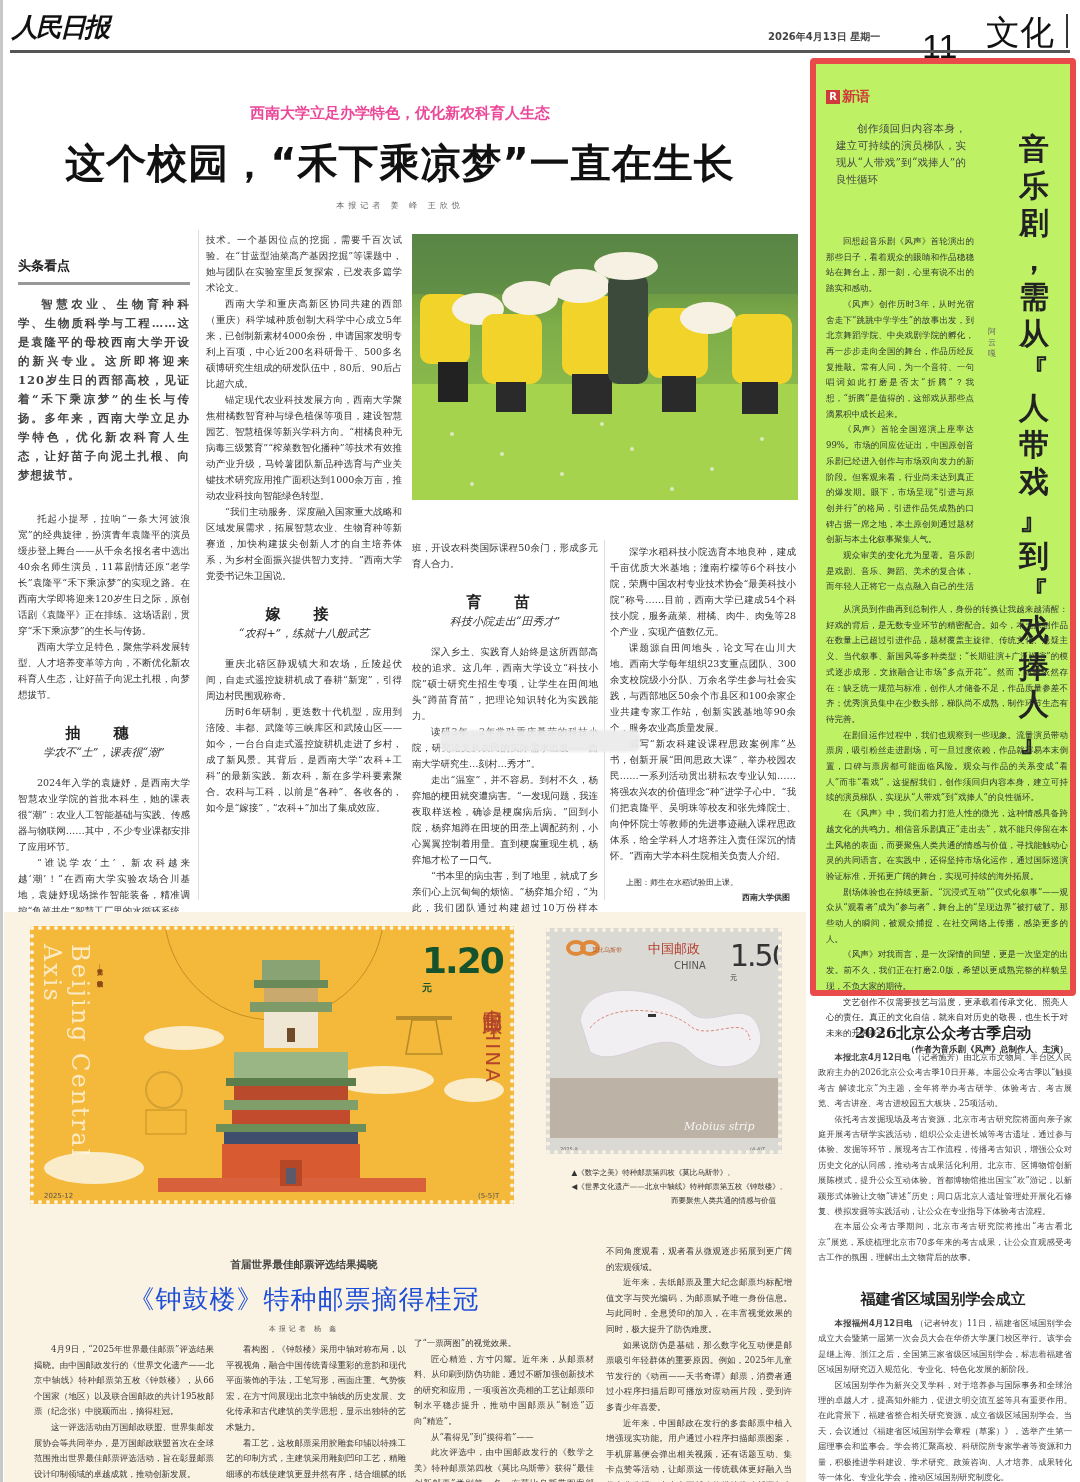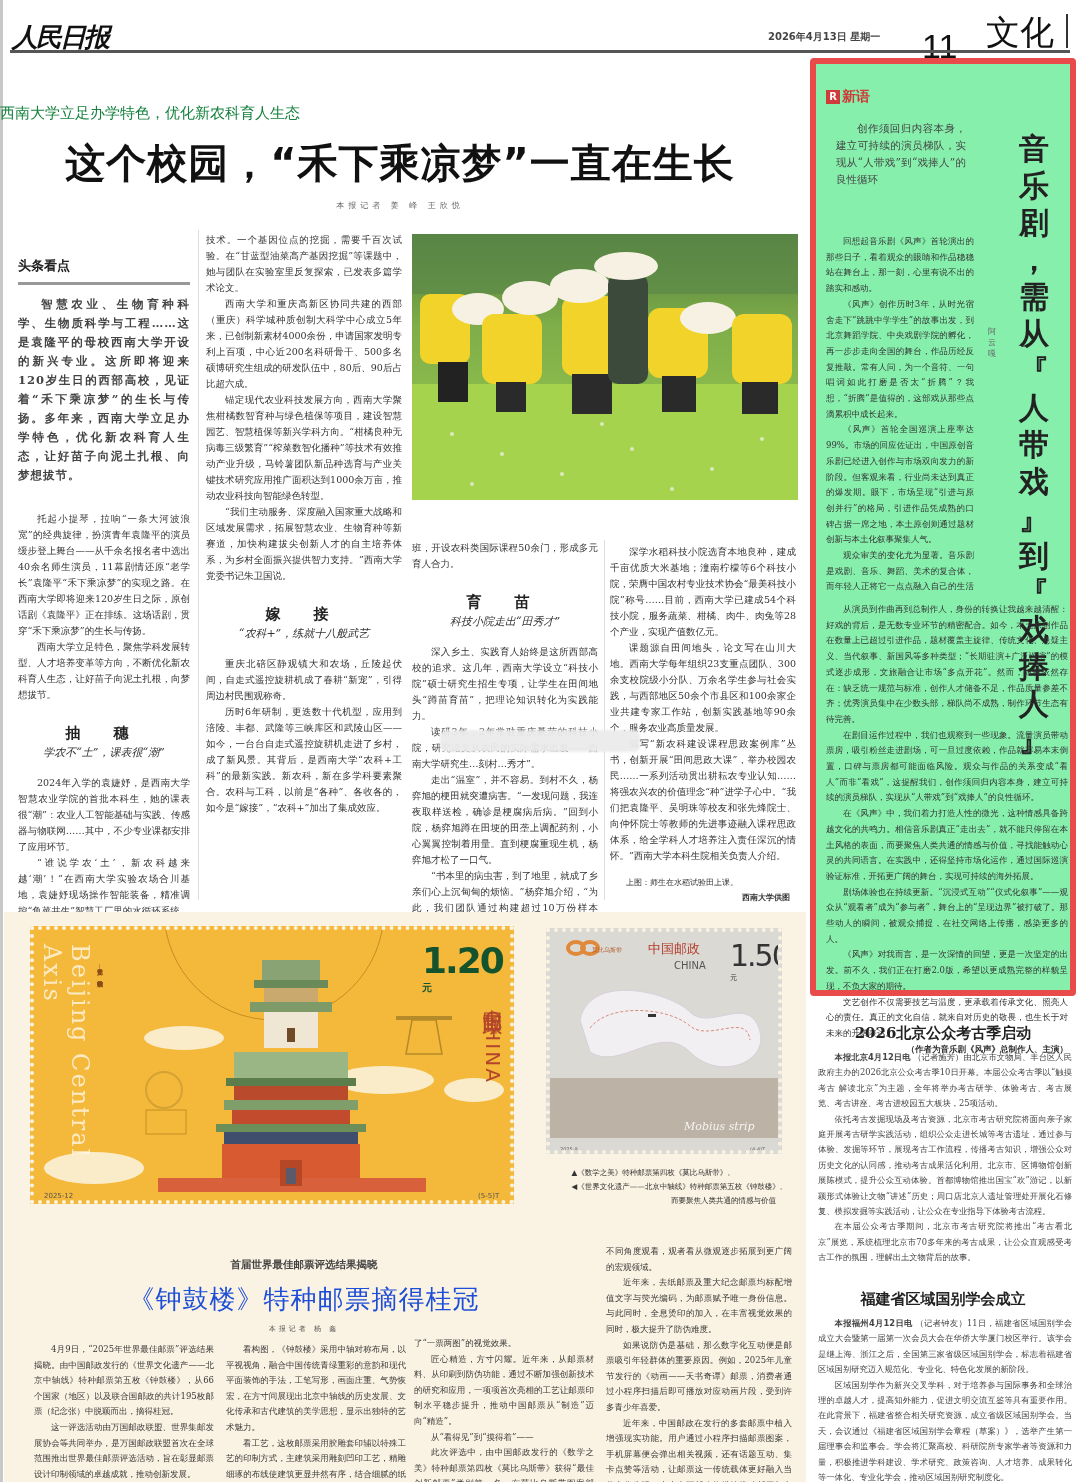--- a/index.html
+++ b/index.html
@@ -2,48 +2,48 @@
 <html><head>
 <meta charset="utf-8">
 <style>
   * { box-sizing: border-box; margin: 0; padding: 0; }
   html, body { width: 1080px; height: 1482px; background: #fff; overflow: hidden; }
   body { font-family: "DejaVu Serif", serif; color: #2a2a2a; position: relative; }
   .page-edge { position: absolute; left: 0; top: 0; width: 3px; height: 1482px; background: #c8c8c8; }
 
   
   .masthead { position: absolute; left: 0; top: 0; width: 1080px; height: 56px; }
-  .logo { position: absolute; left: 12px; top: 20px; font-family: "DejaVu Serif", serif; font-size: 26px; font-style: italic; font-weight: bold; letter-spacing: -2px; color: #111; }
+  .logo { position: absolute; left: 12px; top: 10px; font-family: "DejaVu Serif", serif; font-size: 26px; font-style: italic; font-weight: bold; letter-spacing: -2px; color: #111; }
   .date { position: absolute; left: 768px; top: 30px; font-family: "DejaVu Sans", sans-serif; font-size: 10px; font-weight: bold; color: #444; }
   .page-no { position: absolute; left: 922px; top: 27px; font-family: "Liberation Sans", sans-serif; font-size: 34px; color: #111; }
   .section-name { position: absolute; left: 986px; top: 10px; font-family: "DejaVu Sans", sans-serif; font-size: 34px; color: #111; }
   .section-bar { position: absolute; left: 1066px; top: 14px; width: 2px; height: 34px; background: #333; }
   .rule { position: absolute; left: 10px; top: 50px; width: 1060px; height: 3px; background: #555; }
 
   
-  .kicker { position: absolute; left: 0; width: 800px; top: 104px; text-align: left; font-family: "DejaVu Sans", sans-serif; font-size: 15px; font-weight: normal; color: #15803d; }
+  .kicker { position: absolute; left: 0; width: 800px; top: 104px; text-align: center; font-family: "DejaVu Sans", sans-serif; font-size: 15px; font-weight: bold; color: #ec4899; }
   .headline { position: absolute; left: 0; width: 800px; top: 136px; text-align: center; font-family: "DejaVu Sans", sans-serif; font-size: 40px; font-weight: bold; color: #111; letter-spacing: 1px; }
   .byline { position: absolute; left: 0; width: 800px; top: 200px; text-align: center; font-size: 8px; color: #666; letter-spacing: 4px; }
 
   .col { position: absolute; font-size: 9.5px; line-height: 16px; color: #333; text-align: justify; }
   .col p { text-indent: 2em; margin-bottom: 0; }
   .sub-label { font-family: "DejaVu Sans", sans-serif; font-weight: bold; font-size: 13px; color: #222; }
   .label-rule { height: 3px; background: #999; margin: 8px 0 10px; }
   .lead { font-size: 11.5px; line-height: 19px; font-weight: bold; color: #444; letter-spacing: 1px; }
   .section-head { text-align: center; margin: 22px 0 4px; font-family: "DejaVu Sans", sans-serif; font-weight: bold; font-size: 15px; color: #222; letter-spacing: 14px; }
   .section-sub { text-align: center; font-size: 11px; color: #333; margin-bottom: 14px; font-style: italic; }
 
   .photo { position: absolute; left: 412px; top: 234px; width: 386px; height: 266px; overflow: hidden; }
   .caption { position: absolute; left: 610px; top: 876px; width: 180px; font-size: 8px; line-height: 14px; color: #333; }
   .caption .credit { text-align: right; font-weight: bold; }
 
   .censor { position: absolute; left: 440px; top: 730px; width: 200px; height: 22px; background: rgba(235,235,235,0.95); border-radius: 6px; filter: blur(1px); }
 
   
-  .essay-box { position: absolute; left: 810px; top: 58px; width: 266px; height: 938px; border: 6px solid #e94b4b; border-radius: 4px; background: #86efac; }
+  .essay-box { position: absolute; left: 810px; top: 58px; width: 266px; height: 938px; border: 6px solid #e94b4b; border-radius: 4px; background: #bef264; }
   .tag { position: absolute; left: 10px; top: 24px; font-family: "DejaVu Sans", sans-serif; font-weight: bold; font-size: 14px; color: #cf3a3a; }
   .tag-icon { display: inline-block; width: 14px; height: 14px; background: #cf3a3a; color: #fff; font-size: 10px; text-align: center; line-height: 14px; vertical-align: middle; margin-right: 2px; }
   .essay-quote { position: absolute; left: 20px; top: 56px; width: 130px; font-size: 10.5px; line-height: 17px; color: #444; text-align: justify; text-indent: 2em; }
   .essay-title { position: absolute; left: 198px; top: 66px; width: 40px; font-family: "DejaVu Serif", serif; font-weight: bold; font-size: 30px; line-height: 37px; color: #222; text-align: center; }
   .essay-author { position: absolute; left: 172px; top: 262px; width: 12px; font-size: 8px; line-height: 11px; color: #666; }
   .essay-col { position: absolute; left: 10px; font-size: 8.5px; line-height: 15.7px; color: #333; text-align: justify; }
   .essay-col p { text-indent: 2em; }
   .essay-sign { text-align: right; font-weight: bold; }
 
   

